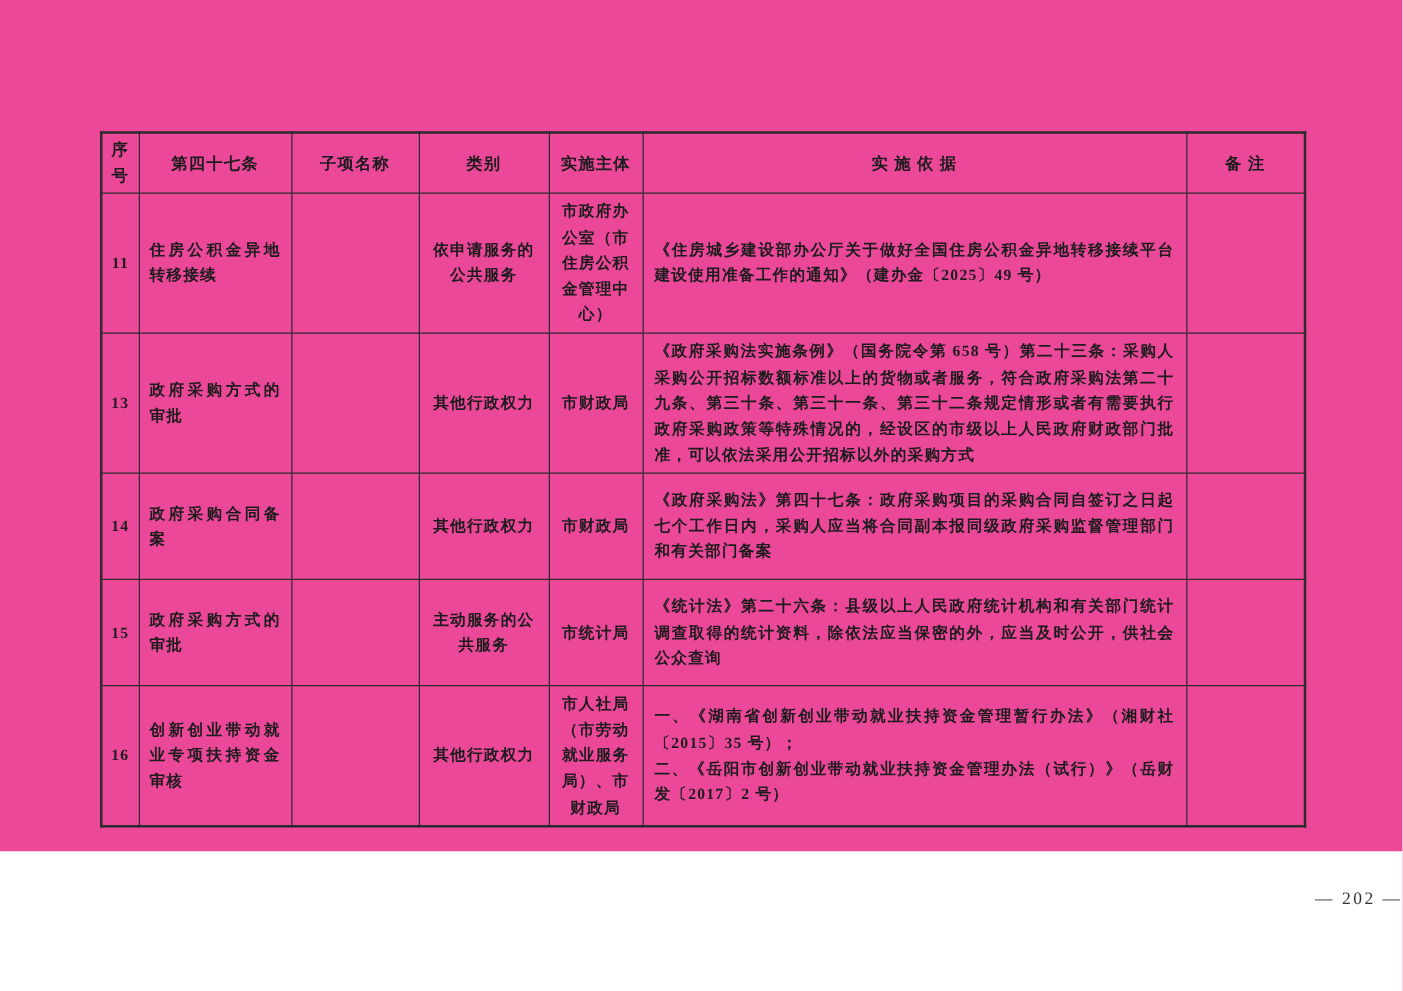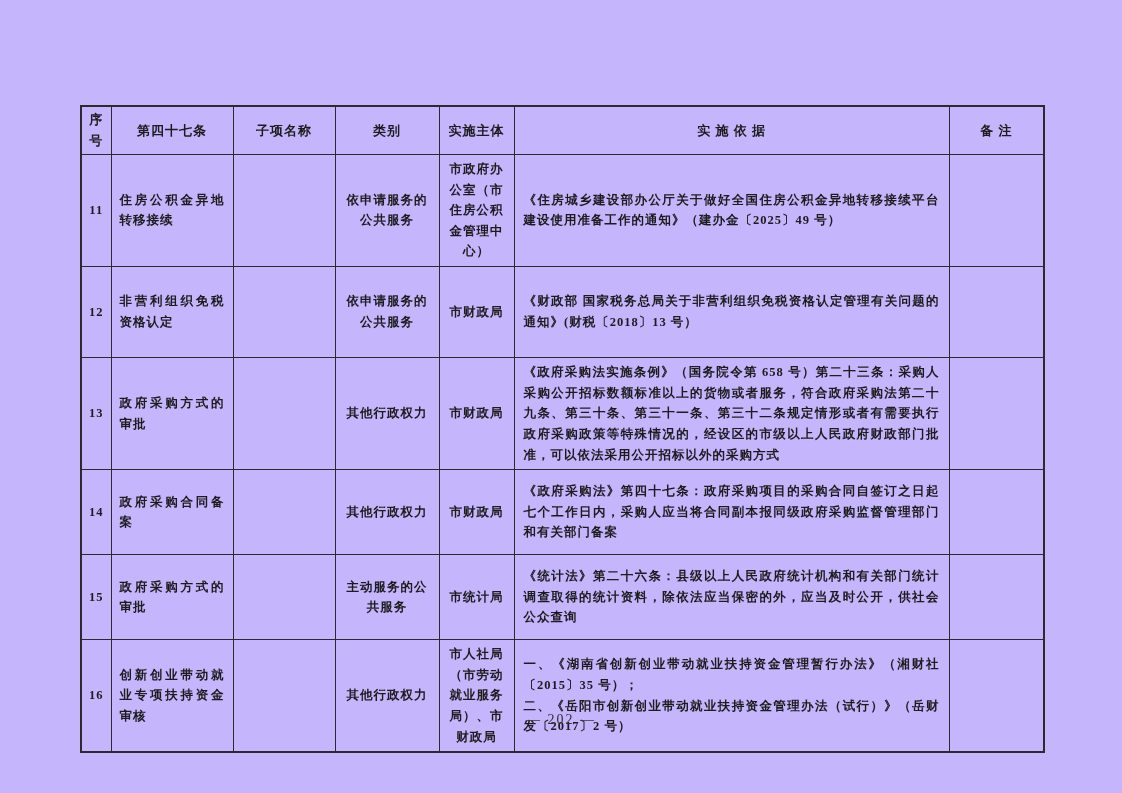--- a/index.html
+++ b/index.html
@@ -5,22 +5,22 @@
   * { margin: 0; padding: 0; box-sizing: border-box; }
   html, body { background: #ffffff; }
   body {
     width: 1122px; height: 793px;
     position: relative;
     font-family: "Liberation Serif", "DejaVu Serif", serif;
     color: #1c1c1c;
   }
   .page {
     position: absolute; left: 0; top: 0;
-    width: 1122px; height: 793px;
-    background: #c4b5fd;
+    width: 1122px; height: 681px;
+    background: #ec4899;
   }
   table.items {
     position: absolute;
     left: 80px; top: 105px;
     width: 963px;
     border-collapse: collapse;
     table-layout: fixed;
     border: 2px solid #2b2b2b;
   }
   table.items td, table.items th {
@@ -49,21 +49,21 @@
   td.c-name   { text-align: justify; padding: 4px 8px; }
   td.c-sub    { text-align: center; }
   td.c-cat    { text-align: center; padding: 4px 10px; }
   td.c-impl   { text-align: center; padding: 4px 4px; }
   td.c-basis  { text-align: justify; padding: 4px 9px; white-space: pre-line; }
   td.c-remark { text-align: center; }
   .footer {
     position: absolute;
     left: 0; right: 0;
     top: 712px;
-    text-align: center;
+    text-align: right;
     font-size: 14px;
     color: #333333;
     letter-spacing: 2px;
   }
 </style>
 </head>
 <body>
 
 <div class="page">
 
@@ -91,29 +91,20 @@
       <tr class="r11">
         <td class="c-no">11</td>
         <td class="c-name">住房公积金异地转移接续</td>
         <td class="c-sub"></td>
         <td class="c-cat">依申请服务的公共服务</td>
         <td class="c-impl">市政府办公室（市住房公积金管理中心）</td>
         <td class="c-basis">《住房城乡建设部办公厅关于做好全国住房公积金异地转移接续平台建设使用准备工作的通知》（建办金〔2025〕49 号）</td>
         <td class="c-remark"></td>
       </tr>
 
-      <tr class="r12">
-        <td class="c-no">12</td>
-        <td class="c-name">非营利组织免税资格认定</td>
-        <td class="c-sub"></td>
-        <td class="c-cat">依申请服务的公共服务</td>
-        <td class="c-impl">市财政局</td>
-        <td class="c-basis">《财政部 国家税务总局关于非营利组织免税资格认定管理有关问题的通知》(财税〔2018〕13 号）</td>
-        <td class="c-remark"></td>
-      </tr>
 
       <tr class="r13">
         <td class="c-no">13</td>
         <td class="c-name">政府采购方式的审批</td>
         <td class="c-sub"></td>
         <td class="c-cat">其他行政权力</td>
         <td class="c-impl">市财政局</td>
         <td class="c-basis">《政府采购法实施条例》（国务院令第 658 号）第二十三条：采购人采购公开招标数额标准以上的货物或者服务，符合政府采购法第二十九条、第三十条、第三十一条、第三十二条规定情形或者有需要执行政府采购政策等特殊情况的，经设区的市级以上人民政府财政部门批准，可以依法采用公开招标以外的采购方式</td>
         <td class="c-remark"></td>
       </tr>

